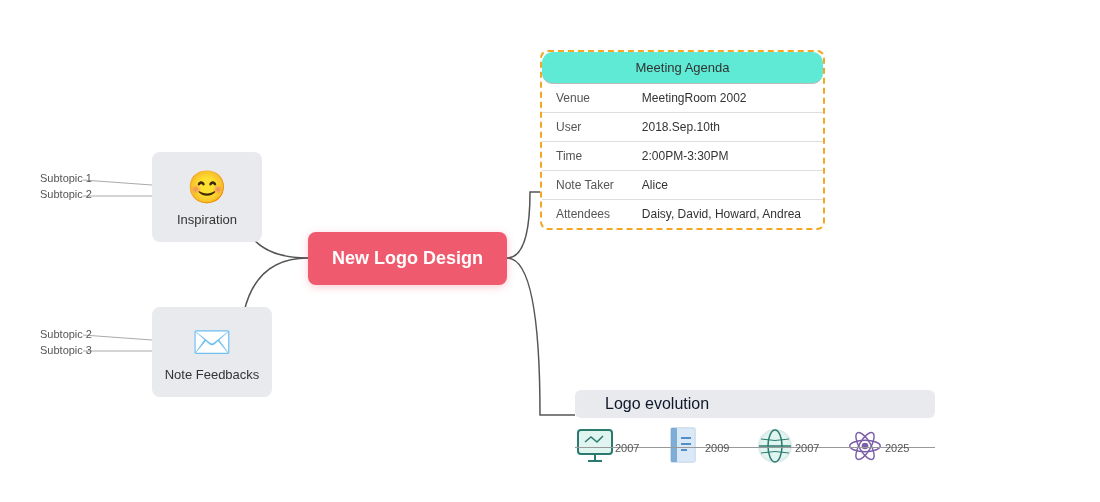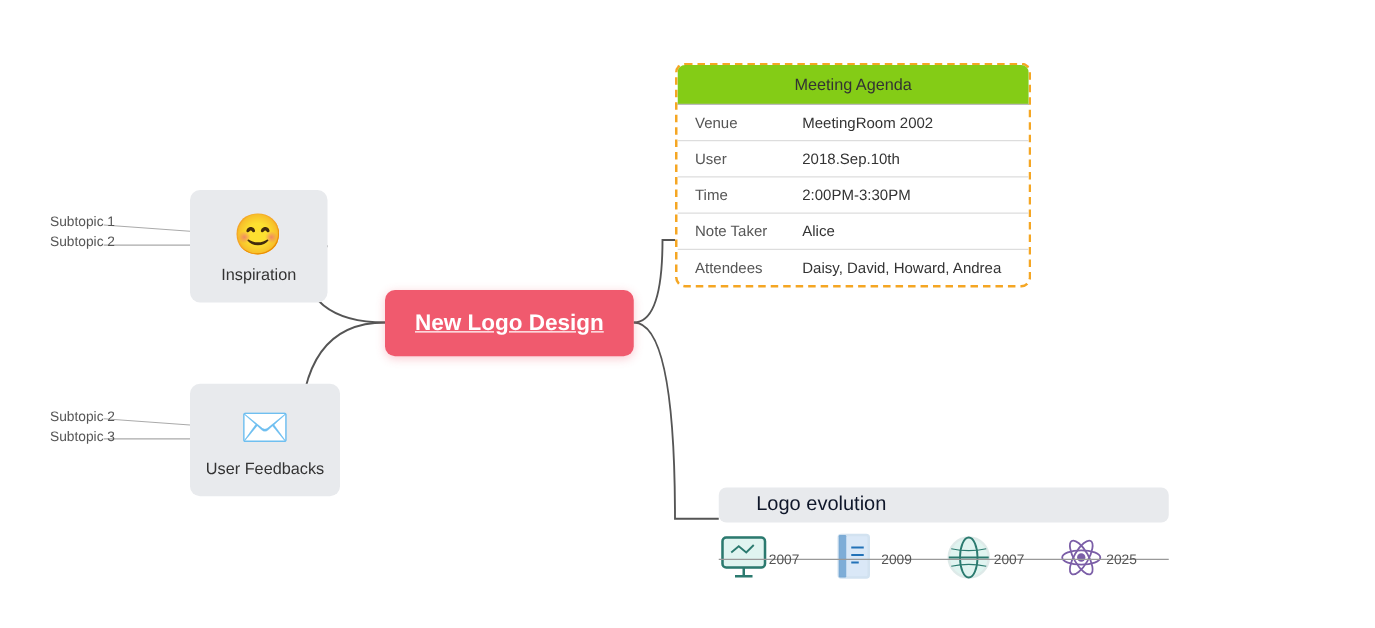--- a/index.html
+++ b/index.html
@@ -30,21 +30,20 @@
       color: #fff;
       font-size: 18px;
       font-weight: 600;
       border-radius: 8px;
       padding: 0 28px;
       display: flex;
       align-items: center;
       justify-content: center;
       white-space: nowrap;
       box-shadow: 0 2px 8px rgba(240,90,110,0.3);
-      text-decoration: underline;
     }
     
     .branch-node {
       position: absolute;
       background: #e8eaed;
       border-radius: 8px;
       display: flex;
       flex-direction: column;
       align-items: center;
       justify-content: center;
@@ -69,26 +68,27 @@
     
     .agenda-box {
       position: absolute;
       border: 2px dashed #F5A623;
       border-radius: 8px;
       background: #fff;
       padding: 0;
       overflow: hidden;
     }
     .agenda-title {
-      background: #84cc16;
+      background: #5eead4;
       text-align: center;
       font-size: 13px;
       color: #333;
       padding: 8px 16px;
       border-bottom: 1px solid #bbb;
+      border-radius: 11px;
     }
     .agenda-table {
       width: 100%;
       border-collapse: collapse;
       font-size: 12px;
     }
     .agenda-table td {
       padding: 7px 14px;
       border-bottom: 1px solid #ddd;
       color: #333;
@@ -172,21 +172,21 @@
   <span class="subtopic" style="left:40px; top:328px">Subtopic 2</span>
   <span class="subtopic" style="left:40px; top:344px">Subtopic 3</span>
 
   <div class="branch-node" style="left:152px; top:152px; width:110px; height:90px">
     <span class="icon">😊</span>
     <span class="label">Inspiration</span>
   </div>
 
   <div class="branch-node" style="left:152px; top:307px; width:120px; height:90px">
     <span class="icon">✉️</span>
-    <span class="label">User Feedbacks</span>
+    <span class="label">Note Feedbacks</span>
   </div>
 
   <div class="central-node" style="left:308px; top:232px; width:199px; height:53px">
     <span>New Logo Design</span>
   </div>
 
   <div class="agenda-box" style="left:540px; top:50px; width:285px;">
     <div class="agenda-title">Meeting Agenda</div>
     <table class="agenda-table">
       <tbody id="agenda-tbody">

